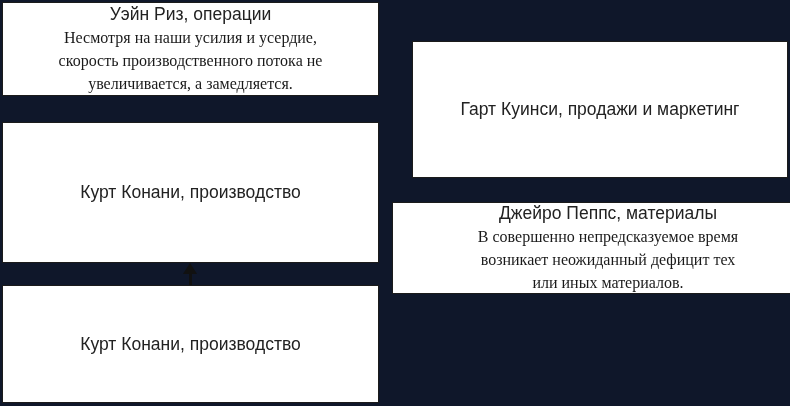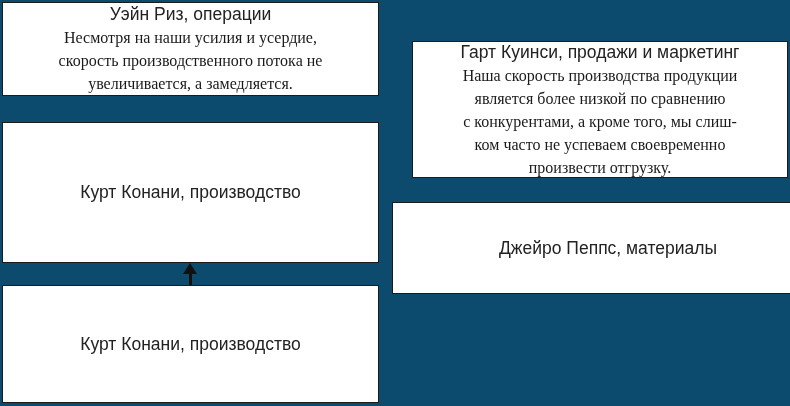--- a/index.html
+++ b/index.html
@@ -4,21 +4,21 @@
 <style>
   html, body {
     margin: 0;
     padding: 0;
     background: #ffffff;
   }
   .canvas {
     position: relative;
     width: 790px;
     height: 406px;
-    background: #0c4a6e;
+    background: #0f172a;
     overflow: hidden;
   }
   .box {
     position: absolute;
     box-sizing: border-box;
     border: 1.5px solid #1b1b1b;
     background: #ffffff;
     display: flex;
     flex-direction: column;
     justify-content: center;
@@ -82,27 +82,25 @@
   <div class="box box-kurt1">
     <div class="box-title">Курт Конани, производство</div>
   </div>
 
   <div class="box box-kurt2">
     <div class="box-title">Курт Конани, производство</div>
   </div>
 
   <div class="box box-gart">
     <div class="box-title">Гарт Куинси, продажи и маркетинг</div>
-    <div class="box-body">Наша скорость производства продукции
-является более низкой по сравнению
-с конкурентами, а кроме того, мы слиш-
-ком часто не успеваем своевременно
-произвести отгрузку.</div>
   </div>
 
   <div class="box box-jayro">
     <div class="box-title">Джейро Пеппс, материалы</div>
+    <div class="box-body">В совершенно непредсказуемое время
+возникает неожиданный дефицит тех
+или иных материалов.</div>
   </div>
 
   <div class="arrow-head"></div>
   <div class="arrow-tail"></div>
 
 </div>
 
 </body></html>

